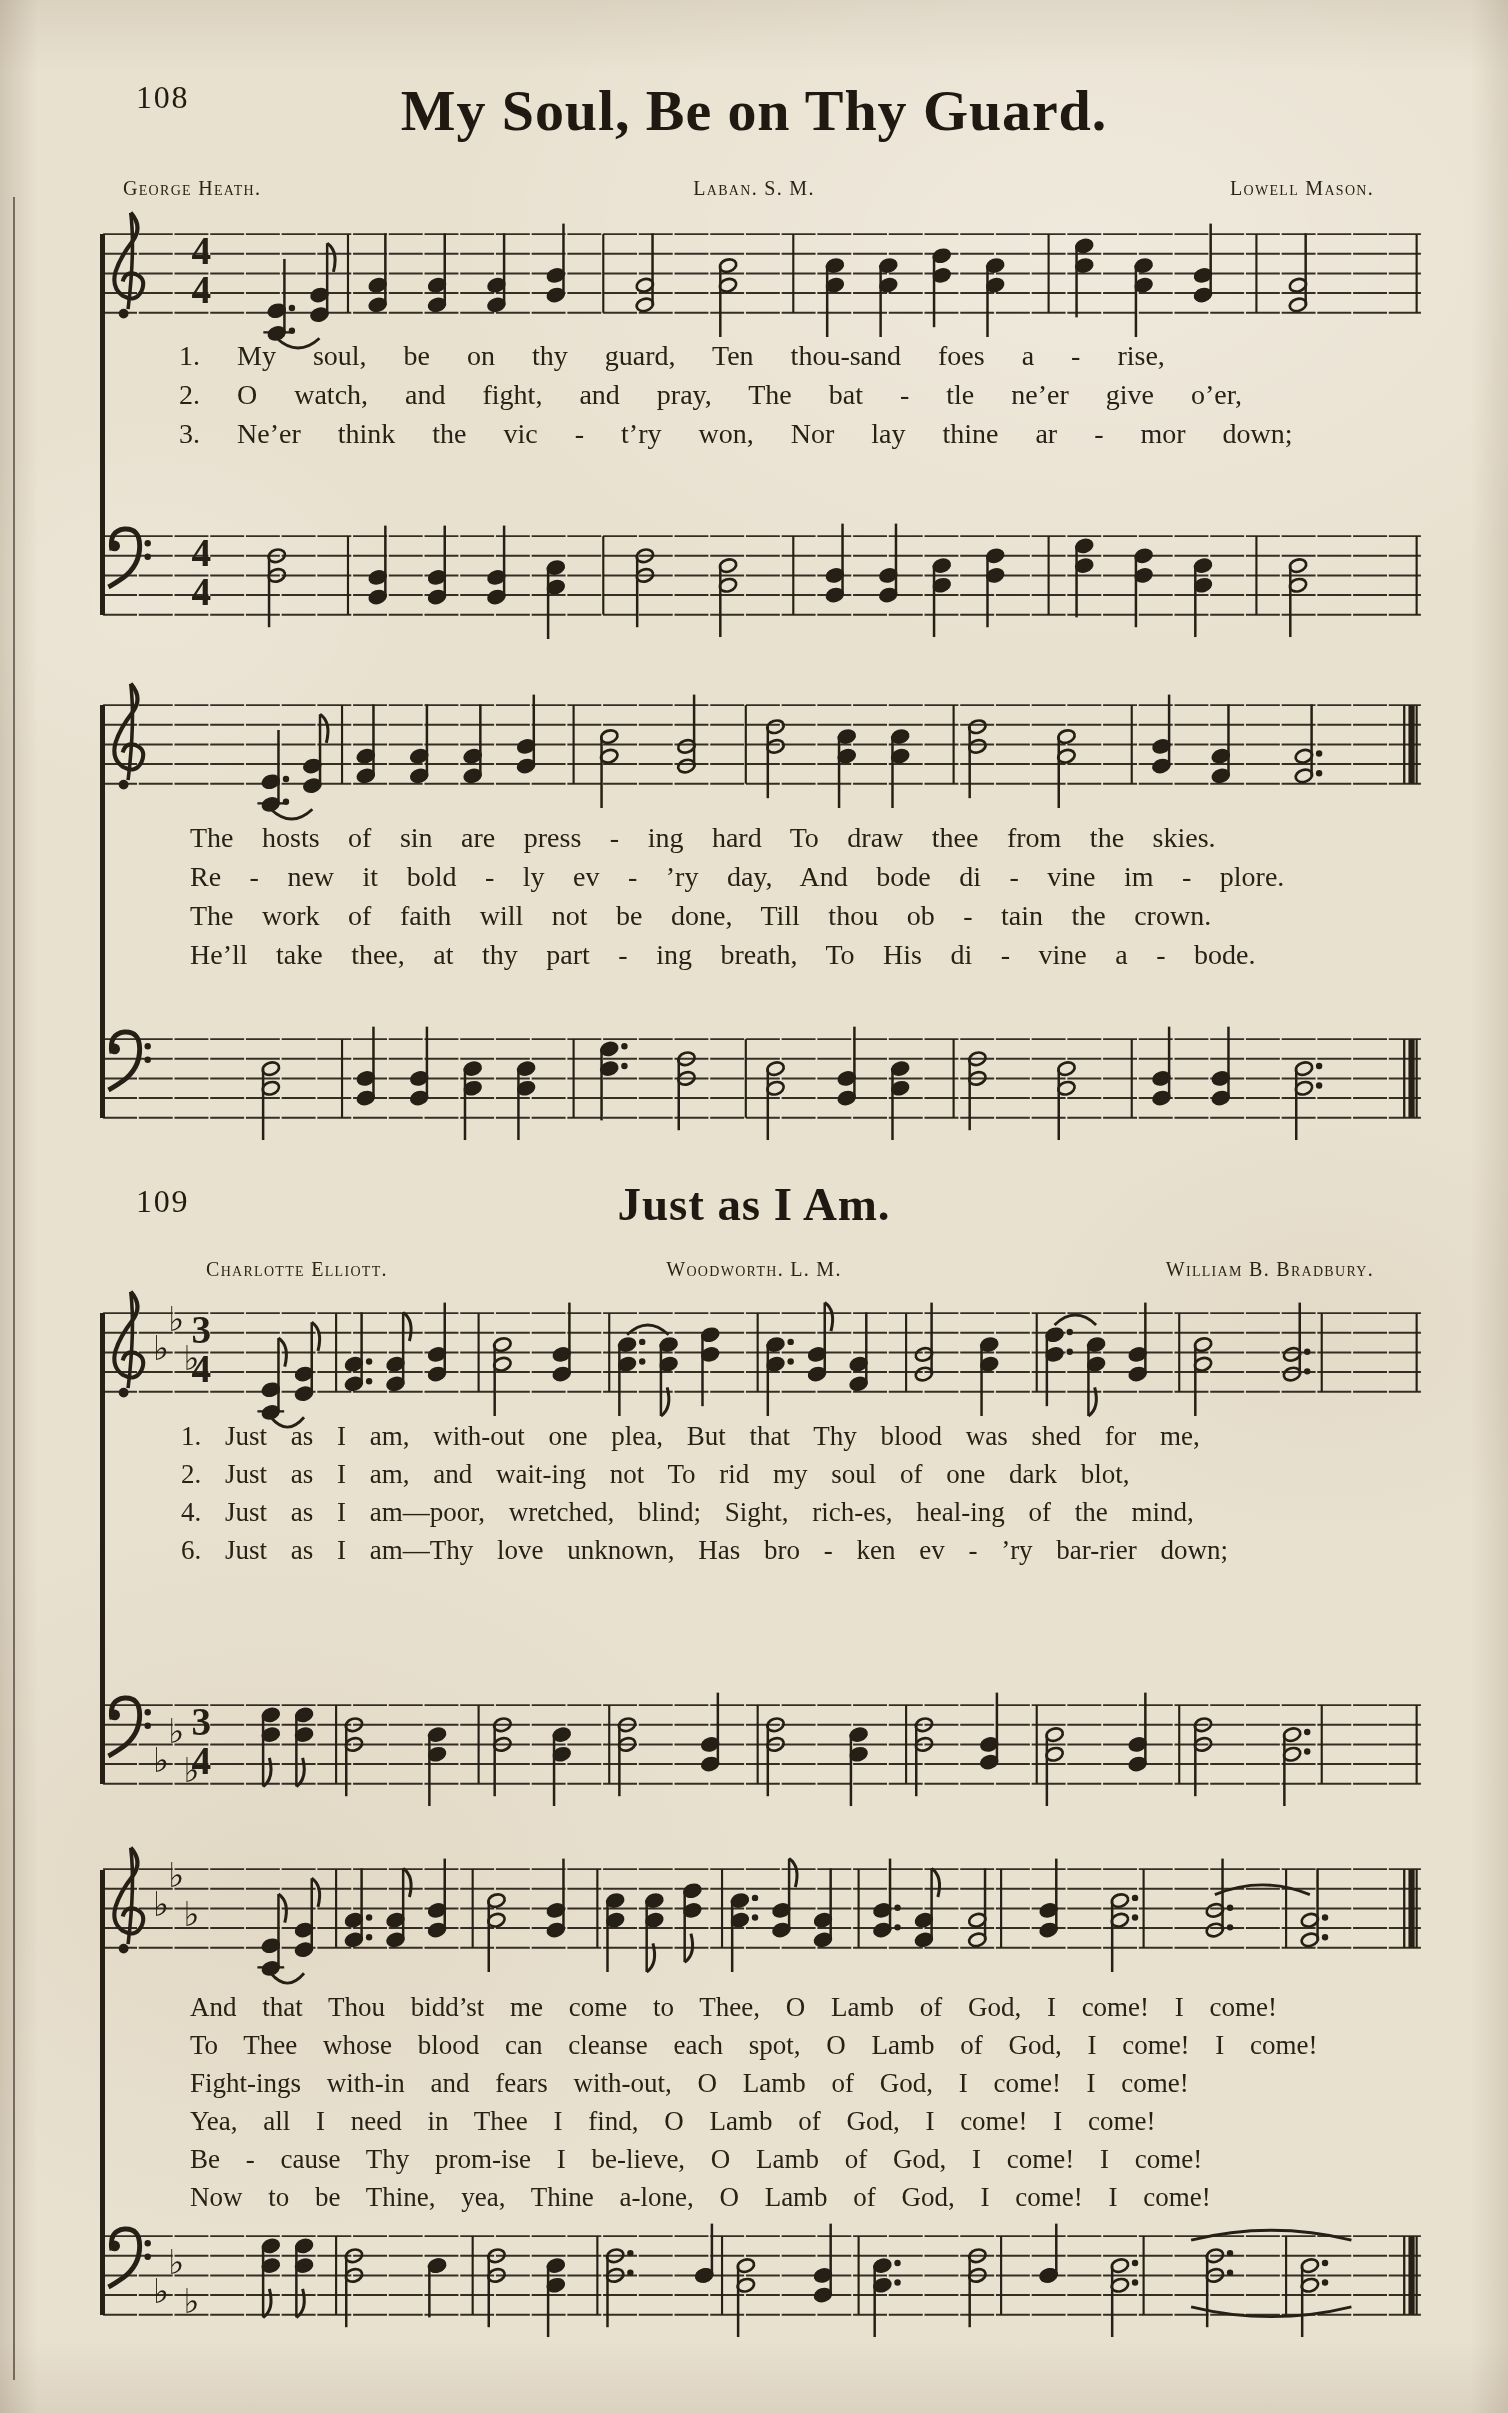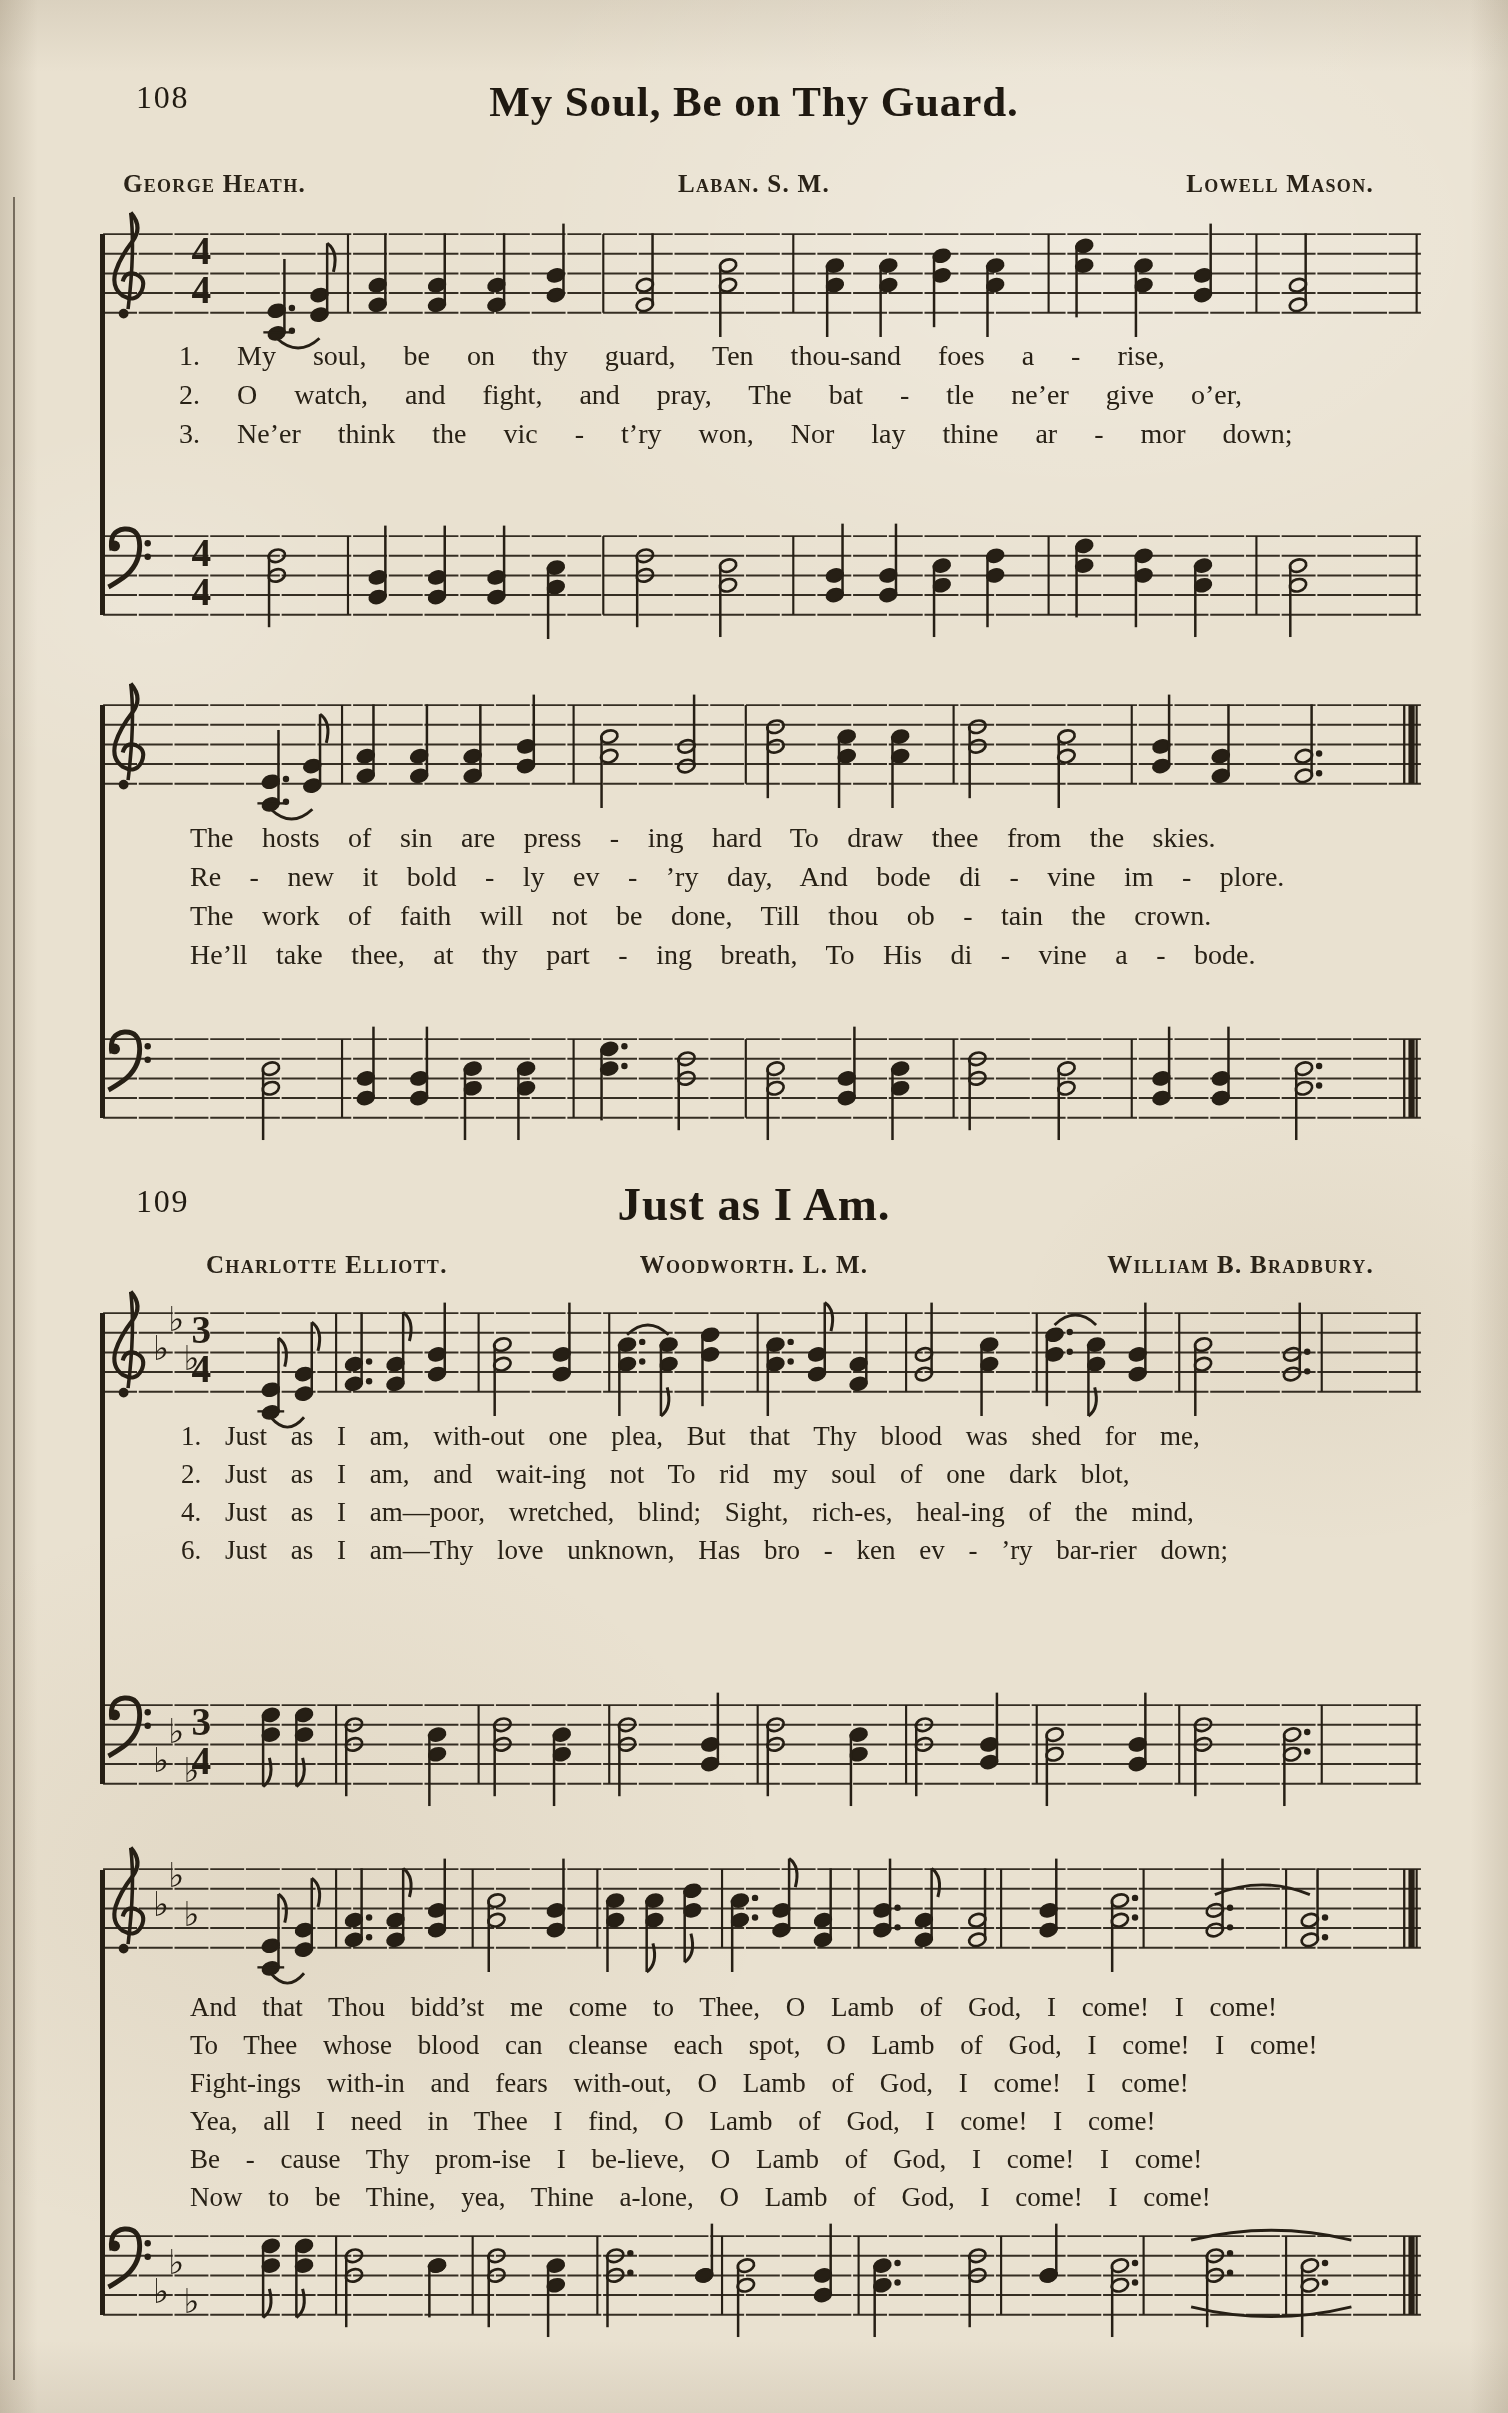--- a/index.html
+++ b/index.html
@@ -13,42 +13,42 @@
       radial-gradient(447px 313px at 88% 55%, rgba(124,96,52,.06), transparent 70%),
       radial-gradient(358px 268px at 10% 25%, rgba(255,255,255,.15), transparent 70%),
       linear-gradient(90deg, rgba(92,72,44,.18), transparent 2.5%, transparent 97.5%, rgba(92,72,44,.14)),
       linear-gradient(180deg, rgba(92,72,44,.10), transparent 3%, transparent 97%, rgba(92,72,44,.10)),
       #e9e1d0;
   }
   .abs{position:absolute;}
   .hymn-number{font-size:32px;font-weight:400;letter-spacing:1.8px;color:#211b12;}
   .hymn-title{left:0;width:100%;text-align:center;font-weight:700;color:#1f1911;letter-spacing:0.9px;}
   .byline-row{left:0;width:100%;height:27px;}
-  .byline{font-size:25px;font-weight:700;font-variant:small-caps;letter-spacing:1.3px;color:#2a2318;white-space:nowrap;}
+  .byline{font-size:20px;font-weight:400;font-variant:small-caps;letter-spacing:1.3px;color:#2a2318;white-space:nowrap;margin-top:7px;}
   .byline.left{position:absolute;left:123px;}
   .byline.center{position:absolute;left:0;width:100%;text-align:center;}
   .byline.right{position:absolute;right:134px;}
   .lyrics{left:0;width:1356px;}
   .lyr-line{white-space:nowrap;color:#282116;font-weight:500;}
   .ly-108a{font-size:28px;line-height:39px;padding-left:179px;word-spacing:30px;}
   .ly-108b{font-size:28px;line-height:39px;padding-left:190px;word-spacing:21.5px;}
   .ly-109a{font-size:27px;line-height:38px;padding-left:181px;word-spacing:17px;}
   .ly-109b{font-size:27px;line-height:38px;padding-left:190px;word-spacing:19px;} 
   .sysline{position:absolute;left:100px;width:4.5px;background:#261f15;}
   .page-edge{position:absolute;left:12.5px;top:197px;width:2.7px;height:2183px;background:rgba(38,28,16,.55);}
   .staff-slot{position:absolute;left:100px;width:1324px;height:200px;}
   svg{display:block;overflow:visible;}
 </style>
 </head>
 <body>
 
 <div class="page-edge"></div>
 
 <div class="abs hymn-number" style="left:136px;top:79px;">108</div>
-<div class="abs hymn-title" style="top:77px;font-size:43px;">My Soul, Be on Thy Guard.</div>
+<div class="abs hymn-title" style="top:77px;font-size:58px;">My Soul, Be on Thy Guard.</div>
 <div class="abs byline-row" style="top:170px;">
   <span class="byline left">George Heath.</span>
   <span class="byline center">Laban. S. M.</span>
   <span class="byline right">Lowell Mason.</span>
 </div>
 
 <div class="sysline" style="top:234px;height:381px;"></div>
 <div class="sysline" style="top:705px;height:413px;"></div>
 
 <div class="staff-slot" style="top:177px;">

